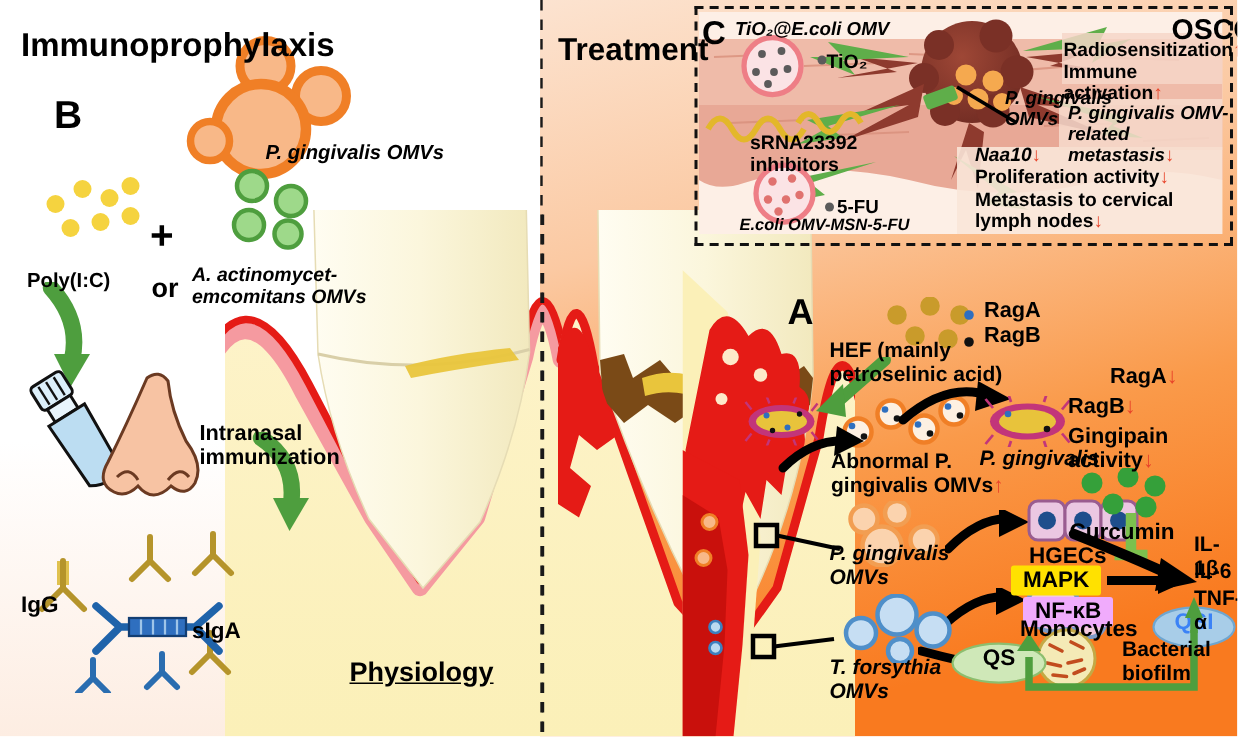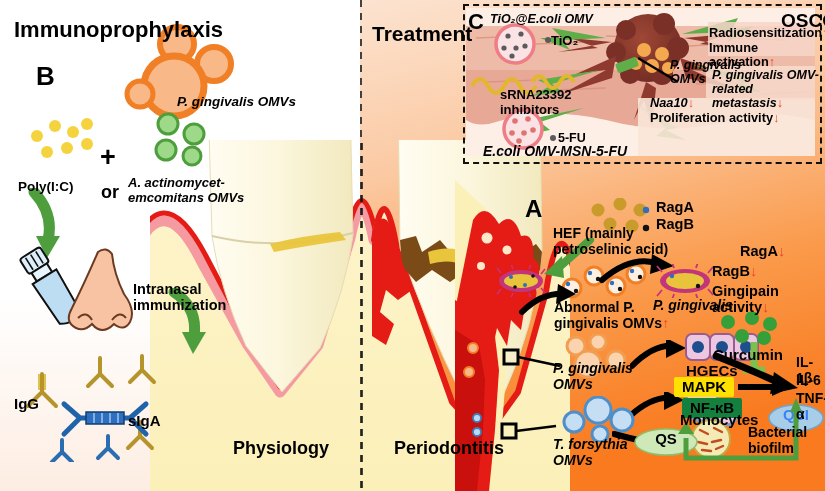--- a/index.html
+++ b/index.html
@@ -330,21 +330,21 @@
     <circle cx="46" cy="28" r="11" fill="#F3C8DE" stroke="#7E9AC7" stroke-width="3"></circle>
   </svg>
   <svg class="abs" style="left:628px;top:392px" width="58" height="32">
     <path d="M 2 24 Q 24 4 44 6" stroke="#000" stroke-width="6" fill="none" stroke-linecap="round"></path>
     <path d="M 36 -2 L 56 8 L 36 18 Z" fill="#000"></path>
   </svg>
 
   <div class="abs" style="left:674px;top:377px;background:#FFE100;padding:1px 8px;border-radius:2px;">
     <span style="font-size:15px;font-weight:bold;color:#000;">MAPK</span>
   </div>
-  <div class="abs" style="left:682px;top:398px;background:#15803d;padding:1px 8px;border-radius:2px;">
+  <div class="abs" style="left:682px;top:398px;background:#f0abfc;padding:1px 8px;border-radius:2px;">
     <span style="font-size:15px;font-weight:bold;color:#000;">NF-κB</span>
   </div>
 
   <svg class="abs" style="left:736px;top:376px" width="60" height="22">
     <line x1="2" y1="11" x2="40" y2="11" stroke="#000" stroke-width="6"></line>
     <path d="M 36 2 L 56 11 L 36 20 Z" fill="#000"></path>
   </svg>
 
   <svg class="abs" style="left:556px;top:396px" width="80" height="46">
     <circle cx="18" cy="26" r="10" fill="#C6DEF3" stroke="#4F8FC9" stroke-width="3"></circle>
@@ -510,22 +510,21 @@
   <div class="txt" style="left:100px;top:142px;font-size:27px;">+</div>
   <div class="txt" style="left:18px;top:179px;font-size:13.5px;">Poly(I:C)</div>
   <div class="txt" style="left:101px;top:182px;font-size:18px;">or</div>
   <div class="txt ital" style="left:128px;top:176px;font-size:13px;">A. actinomycet-
 emcomitans OMVs</div>
   <div class="txt" style="left:133px;top:281px;font-size:14.5px;">Intranasal
 immunization</div>
   <div class="txt" style="left:14px;top:396px;font-size:15px;">IgG</div>
   <div class="txt" style="left:128px;top:413px;font-size:15px;">sIgA</div>
 
-  <div class="txt" style="left:233px;top:438px;font-size:18px;">Physiology</div>
-  <div class="txt" style="left:394px;top:438px;font-size:18px;">Periodontitis</div>
+  <div class="txt" style="left:233px;top:438px;font-size:18px;text-decoration:underline;">Physiology</div>
 
   <div class="txt" style="left:553px;top:226px;font-size:14px;">HEF (mainly
 petroselinic acid)</div>
   <div class="txt" style="left:656px;top:199px;font-size:14.5px;">RagA</div>
   <div class="txt" style="left:656px;top:216px;font-size:14.5px;">RagB</div>
 
   <div class="txt" style="left:712px;top:243px;font-size:14.5px;margin-left:28px;"><span>RagA</span><span class="dn">↓</span></div>
   <div class="txt" style="left:712px;top:263px;font-size:14.5px;"><span>RagB</span><span class="dn">↓</span></div>
   <div class="txt" style="left:712px;top:283px;font-size:14.5px;"><span>Gingipain activity</span><span class="dn">↓</span></div>
 
@@ -548,25 +547,27 @@
 OMVs</div>
   <div class="txt" style="left:736px;top:425px;font-size:14px;margin-left:12px;">Bacterial
 biofilm</div>
 
   <div class="txt" style="left:781px;top:10px;font-size:19px;">OSCC</div>
   <div class="txt ital" style="left:490px;top:12px;font-size:12.5px;">TiO₂@E.coli OMV</div>
   <div class="txt" style="left:551px;top:34px;font-size:13px;">TiO₂</div>
   <div class="txt" style="left:500px;top:88px;font-size:13px;">sRNA23392
 inhibitors</div>
   <div class="txt" style="left:558px;top:131px;font-size:12.5px;">5-FU</div>
-  <div class="txt ital" style="left:483px;top:144px;font-size:14px;">E.coli OMV-MSN-5-FU</div>
+  <div class="txt ital" style="left:493px;top:144px;font-size:11px;">E.coli OMV-MSN-5-FU</div>
   <div class="txt ital" style="left:670px;top:58px;font-size:12.5px;">P. gingivalis
 OMVs</div>
 
   <div class="txt" style="left:709px;top:26px;font-size:12.8px;"><span>Radiosensitization</span><span class="up">↑</span></div>
   <div class="txt" style="left:709px;top:41px;font-size:12.8px;"><span>Immune activation</span><span class="up">↑</span></div>
   <div class="txt ital" style="left:712px;top:68px;font-size:12.5px;"><span>P. gingivalis OMV-
 related metastasis</span><span class="dn">↓</span></div>
 
   <div class="txt" style="left:650px;top:96px;font-size:12.8px;font-style:italic;"><span>Naa10</span><span class="dn">↓</span></div>
   <div class="txt" style="left:650px;top:111px;font-size:12.8px;"><span>Proliferation activity</span><span class="dn">↓</span></div>
+  <div class="txt" style="left:650px;top:126px;font-size:12.8px;"><span>Metastasis to  cervical
+lymph nodes</span><span class="dn">↓</span></div>
 
 </div>
 
 </body></html>

